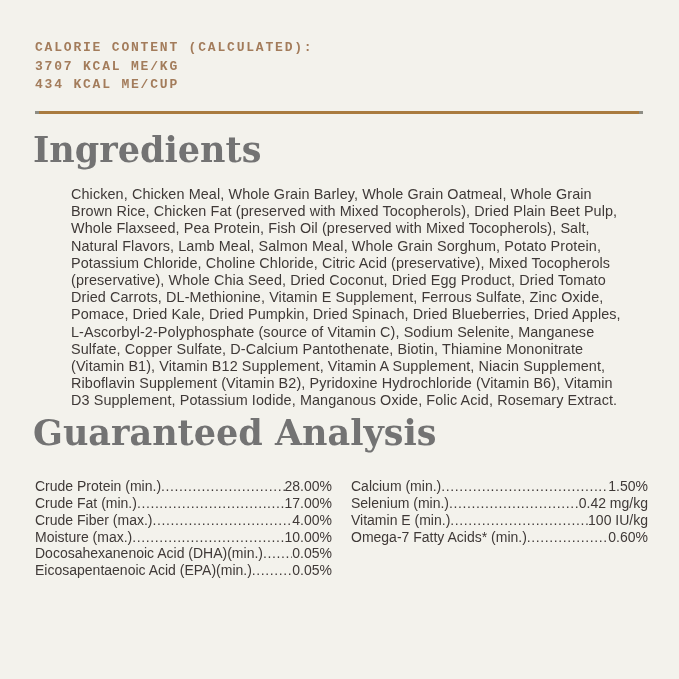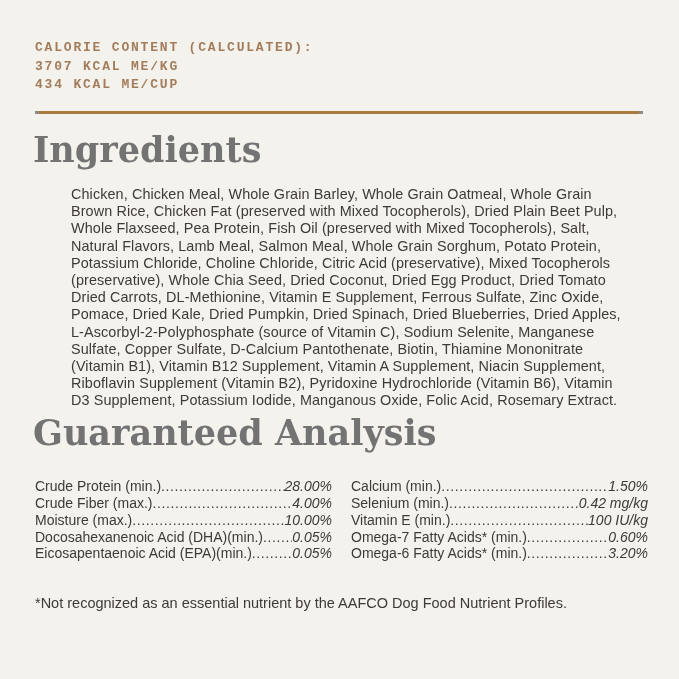--- a/index.html
+++ b/index.html
@@ -75,21 +75,21 @@
   .ga-label{flex:0 0 auto;}
   .ga-dots{
     flex:1 1 auto;overflow:hidden;
     white-space:nowrap;
     min-width:8px;
   }
   .ga-dots::after{
     content:"......................................................................................................";
     letter-spacing:0.6px;
   }
-  .ga-value{flex:0 0 auto;font-style:italic;}
+  .ga-value{flex:0 0 auto;}
 
   
   .footnote{
     position:absolute;top:594px;left:35px;width:616px;
     font-size:14.5px;
     line-height:18px;
     color:#3f3937;
     white-space:nowrap;
   }
 </style>
@@ -127,20 +127,25 @@
   <div class="heading h-analysis">Guaranteed Analysis</div>
 
   <div class="ga-table">
     <div class="ga-col">
       <div class="ga-row">
         <span class="ga-label">Crude Protein (min.)</span>
         <span class="ga-dots"></span>
         <span class="ga-value">28.00%</span>
       </div>
       <div class="ga-row">
+        <span class="ga-label">Crude Fat (min.)</span>
+        <span class="ga-dots"></span>
+        <span class="ga-value">17.00%</span>
+      </div>
+      <div class="ga-row">
         <span class="ga-label">Crude Fiber (max.)</span>
         <span class="ga-dots"></span>
         <span class="ga-value">4.00%</span>
       </div>
       <div class="ga-row">
         <span class="ga-label">Moisture (max.)</span>
         <span class="ga-dots"></span>
         <span class="ga-value">10.00%</span>
       </div>
       <div class="ga-row">
@@ -168,23 +173,17 @@
       <div class="ga-row">
         <span class="ga-label">Vitamin E (min.)</span>
         <span class="ga-dots"></span>
         <span class="ga-value">100 IU/kg</span>
       </div>
       <div class="ga-row">
         <span class="ga-label">Omega-7 Fatty Acids* (min.)</span>
         <span class="ga-dots"></span>
         <span class="ga-value">0.60%</span>
       </div>
-      <div class="ga-row">
-        <span class="ga-label">Omega-6 Fatty Acids* (min.)</span>
-        <span class="ga-dots"></span>
-        <span class="ga-value">3.20%</span>
-      </div>
     </div>
   </div>
 
-  <div class="footnote">*Not recognized as an essential nutrient by the AAFCO Dog Food Nutrient Profiles.</div>
 
 </div>
 
 </body></html>

